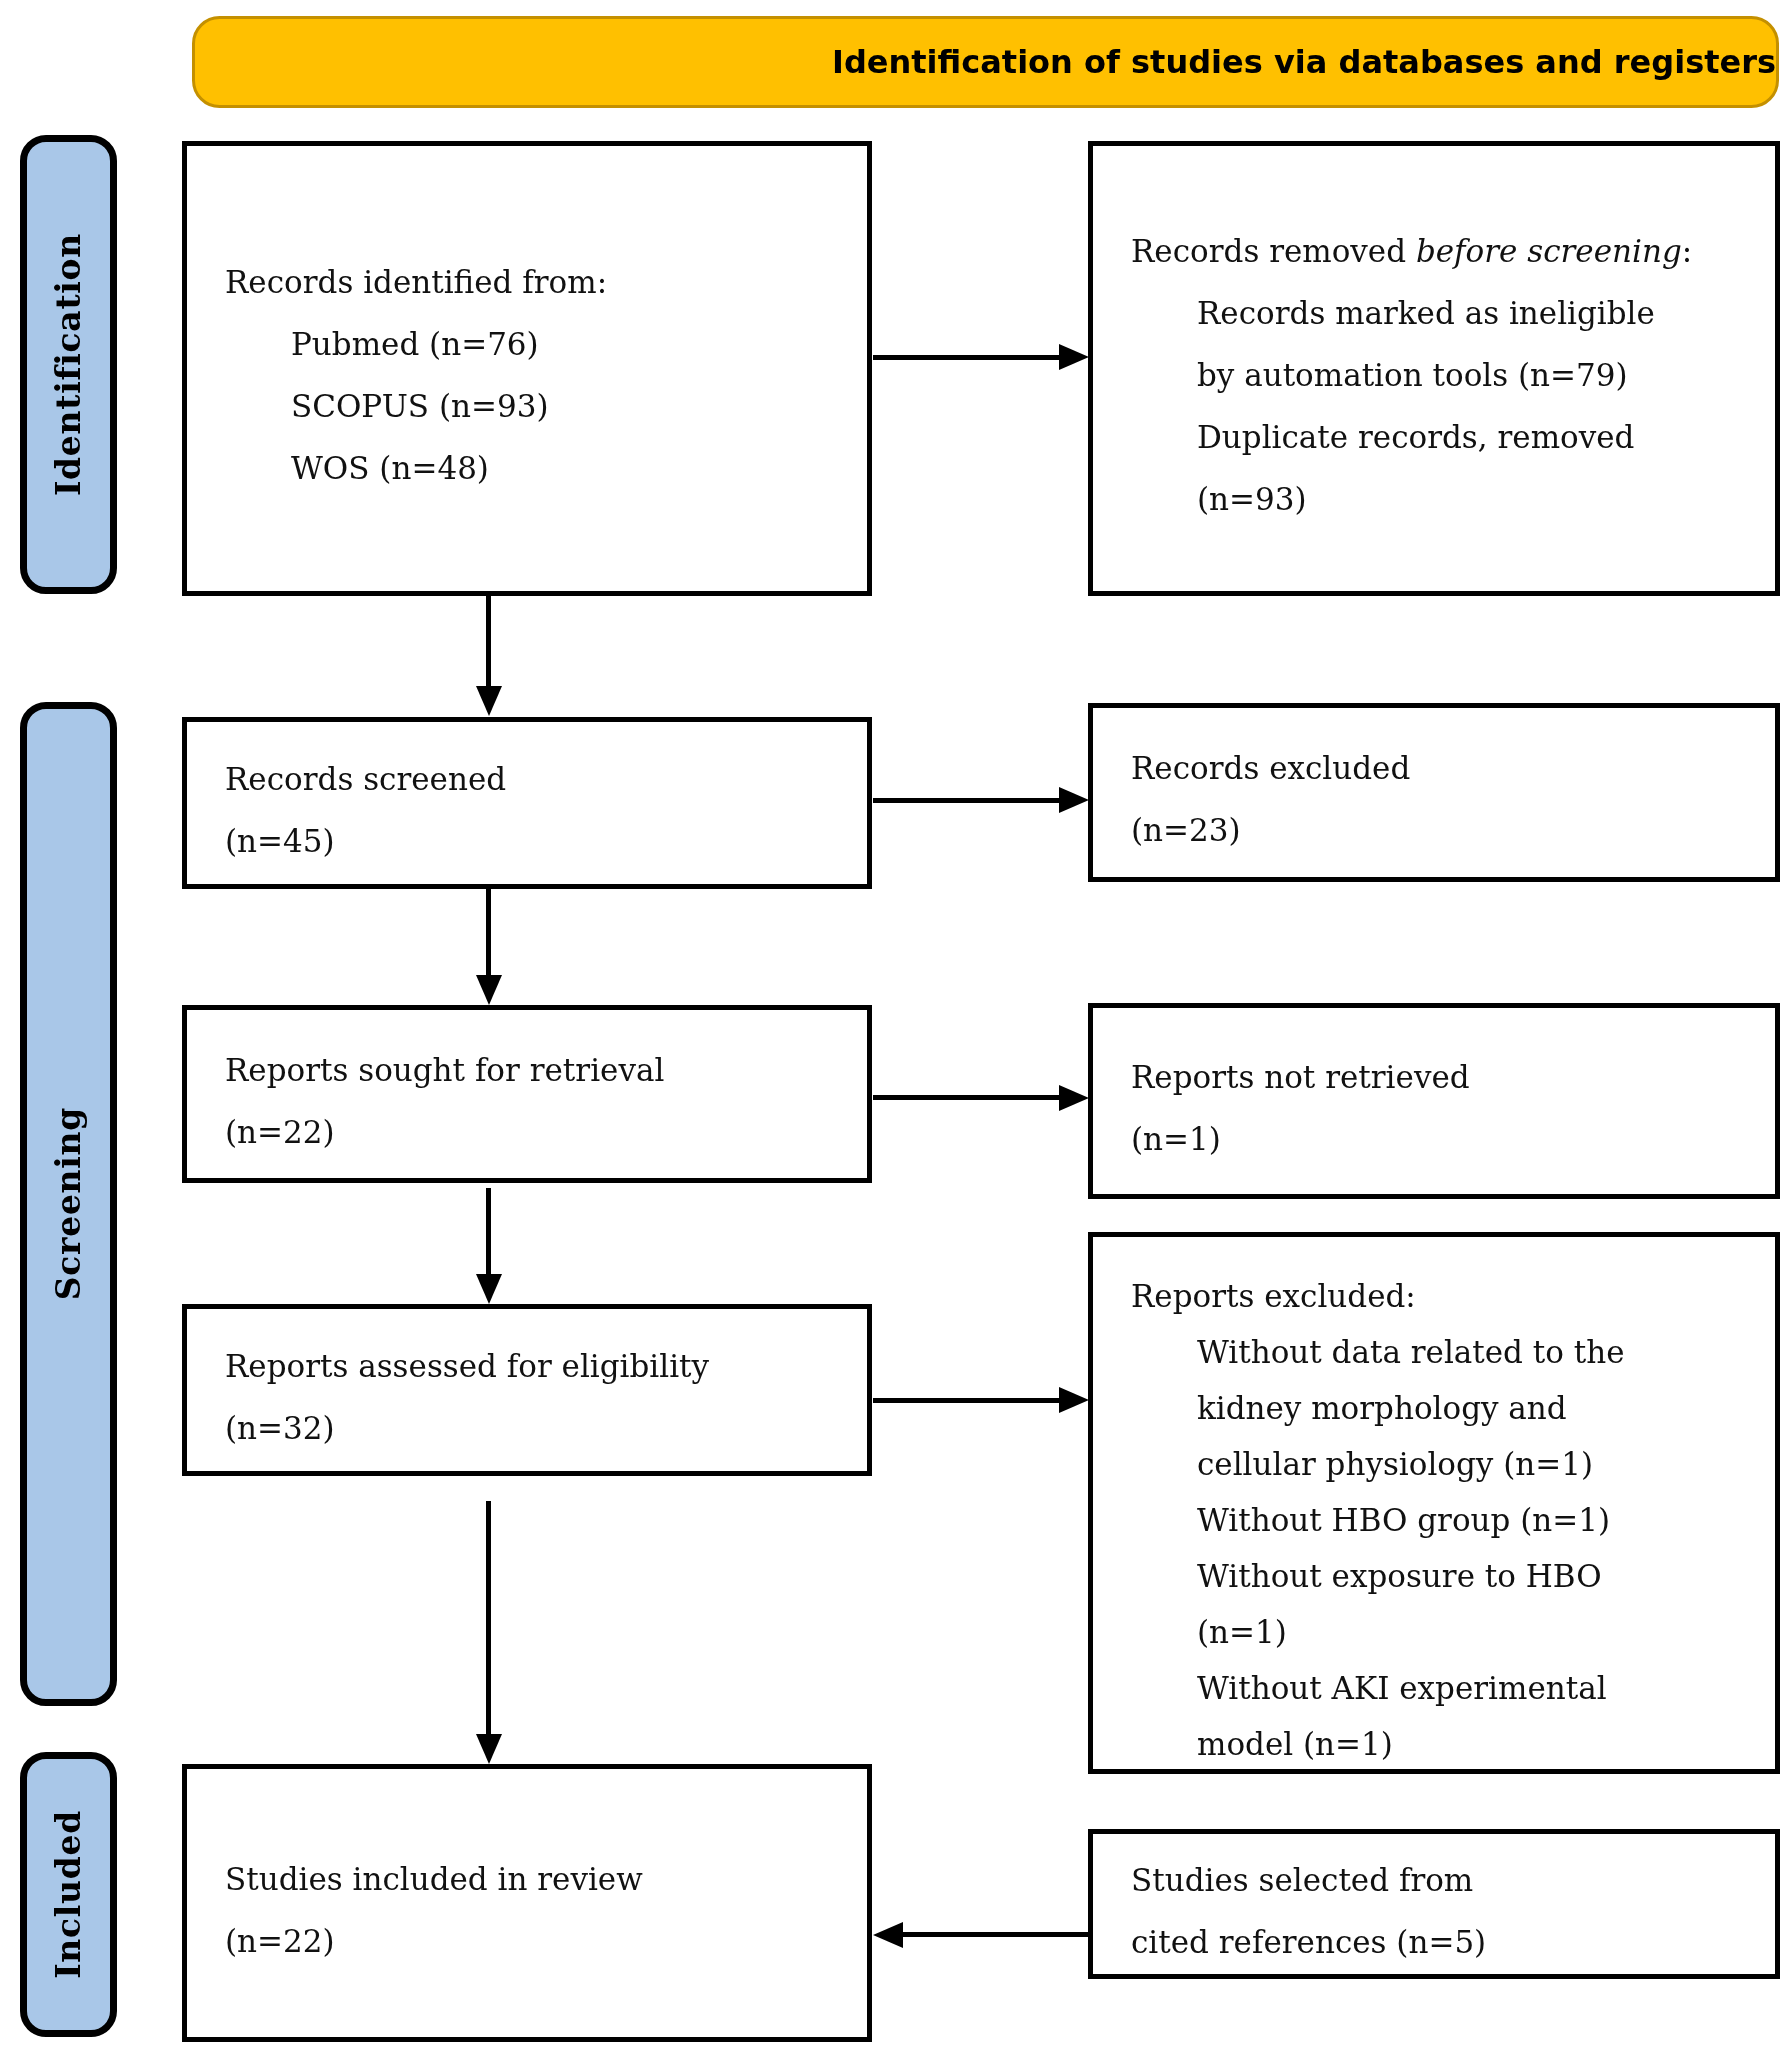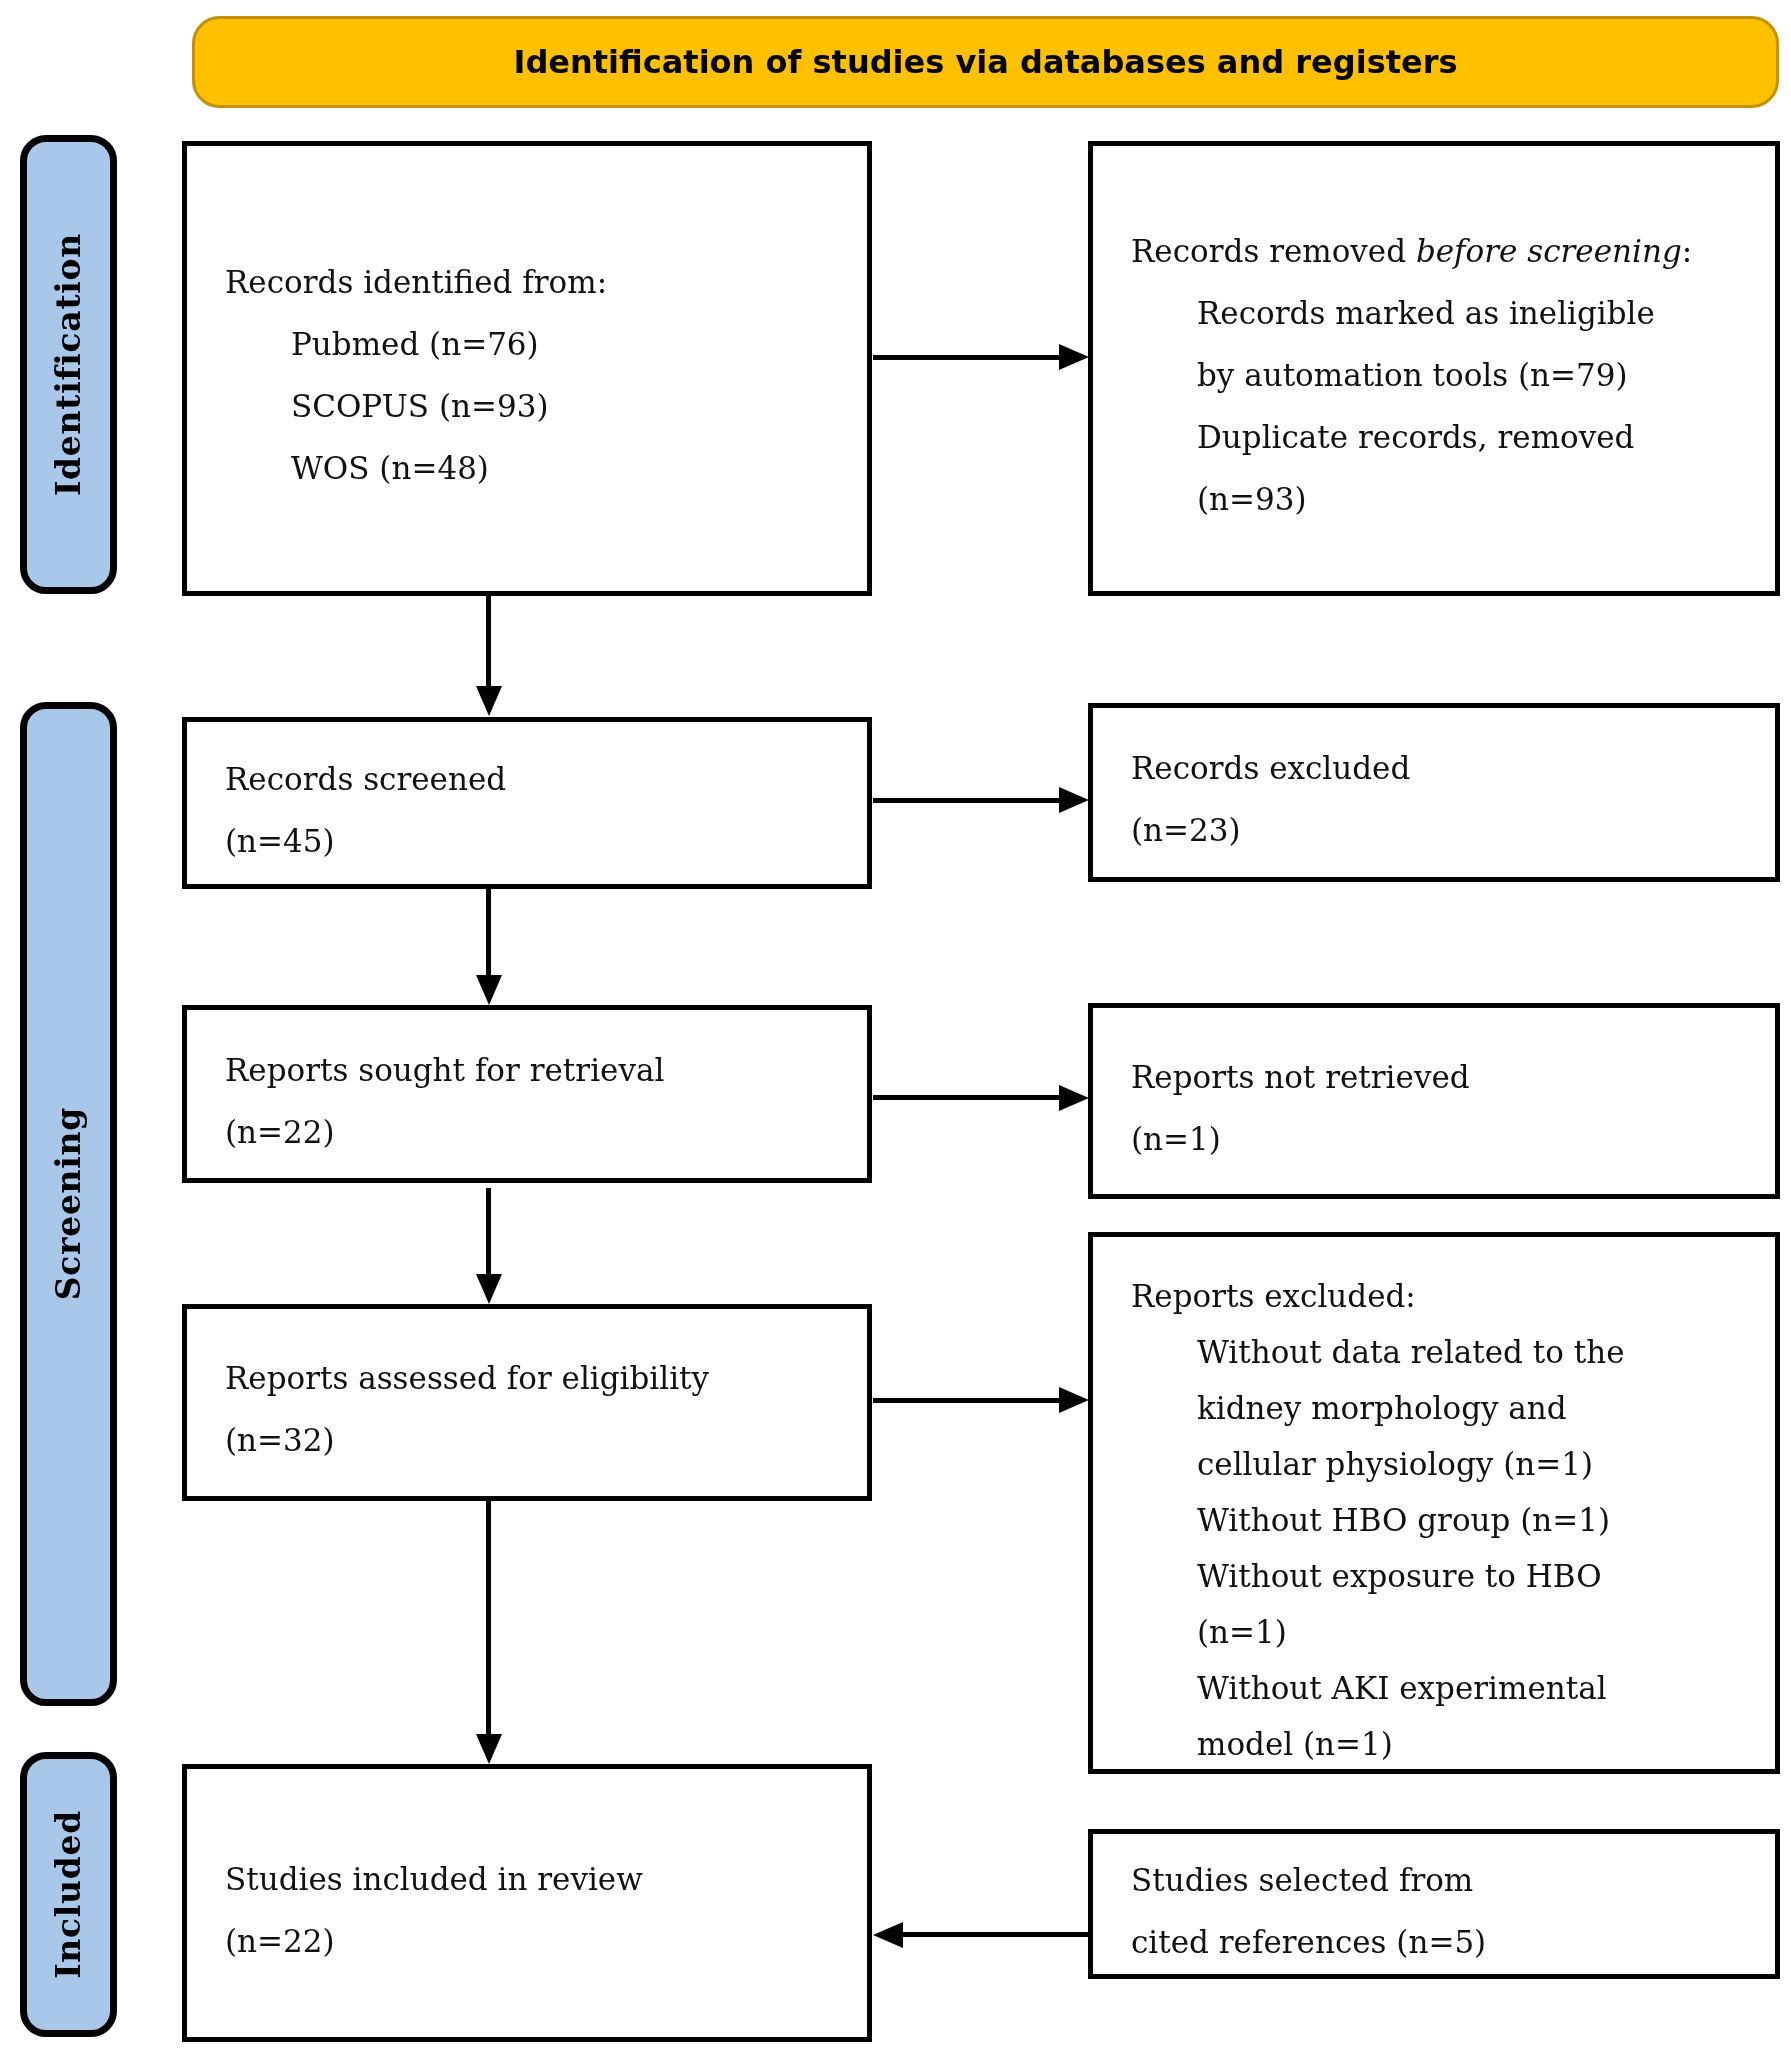--- a/index.html
+++ b/index.html
@@ -2,21 +2,21 @@
 <html style="font-size:10.5px"><head>
 <meta charset="utf-8">
 <style>
   html,body{margin:0;padding:0;background:#ffffff;}
   .canvas{position:relative;width:1791px;height:2056px;background:#ffffff;overflow:hidden;
           font-family:"DejaVu Serif", serif;color:#111;}
 
   
   .banner{position:absolute;left:192px;top:16.4px;width:1587px;height:92px;box-sizing:border-box;
           background:#FFC000;border:3.9px solid #C49000;border-radius:27.6px;
-          display:flex;align-items:center;justify-content:center;}
+          display:flex;align-items:center;justify-content:flex-end;}
   .banner span{font-family:"DejaVu Sans", sans-serif;font-weight:bold;font-size:32px;color:#000;}
 
   
   .stage{position:absolute;left:19.7px;width:97px;box-sizing:border-box;
          background:#A9C7E8;border:7.2px solid #000;border-radius:26px;
          display:flex;align-items:center;justify-content:center;}
   .stage .stage-text{writing-mode:vertical-rl;transform:rotate(180deg);
          font-family:"DejaVu Serif", serif;font-weight:bold;font-size:33px;color:#000;
          letter-spacing:0.7px;}
   .stage-identification{top:135px;height:459px;}
@@ -32,21 +32,21 @@
   .box-content.top{justify-content:center;padding-top:17px;line-height:56px;}
   .indent-block{margin-left:66px;max-width:459px;}
   .narrow{max-width:420px;}
 
   .b-records-identified{top:141px;height:455px;}
   .b-records-removed{top:141px;height:455px;}
   .b-records-screened{top:717px;height:172px;}
   .b-records-excluded{top:703px;height:179px;}
   .b-reports-sought{top:1005px;height:178px;}
   .b-reports-not-retrieved{top:1003px;height:196px;}
-  .b-reports-assessed{top:1304px;height:197px;}
+  .b-reports-assessed{top:1304px;height:172px;}
   .b-reports-excluded{top:1232px;height:542px;}
   .b-studies-included{top:1764px;height:278px;}
   .b-studies-cited{top:1829px;height:150px;}
 
   
   .shaft-h{position:absolute;height:4.6px;background:#000;}
   .shaft-v{position:absolute;width:4.6px;background:#000;}
   .head{position:absolute;width:0;height:0;}
   .head-right{border-top:13px solid transparent;border-bottom:13px solid transparent;border-left:30px solid #000;}
   .head-left{border-top:13px solid transparent;border-bottom:13px solid transparent;border-right:30px solid #000;}

